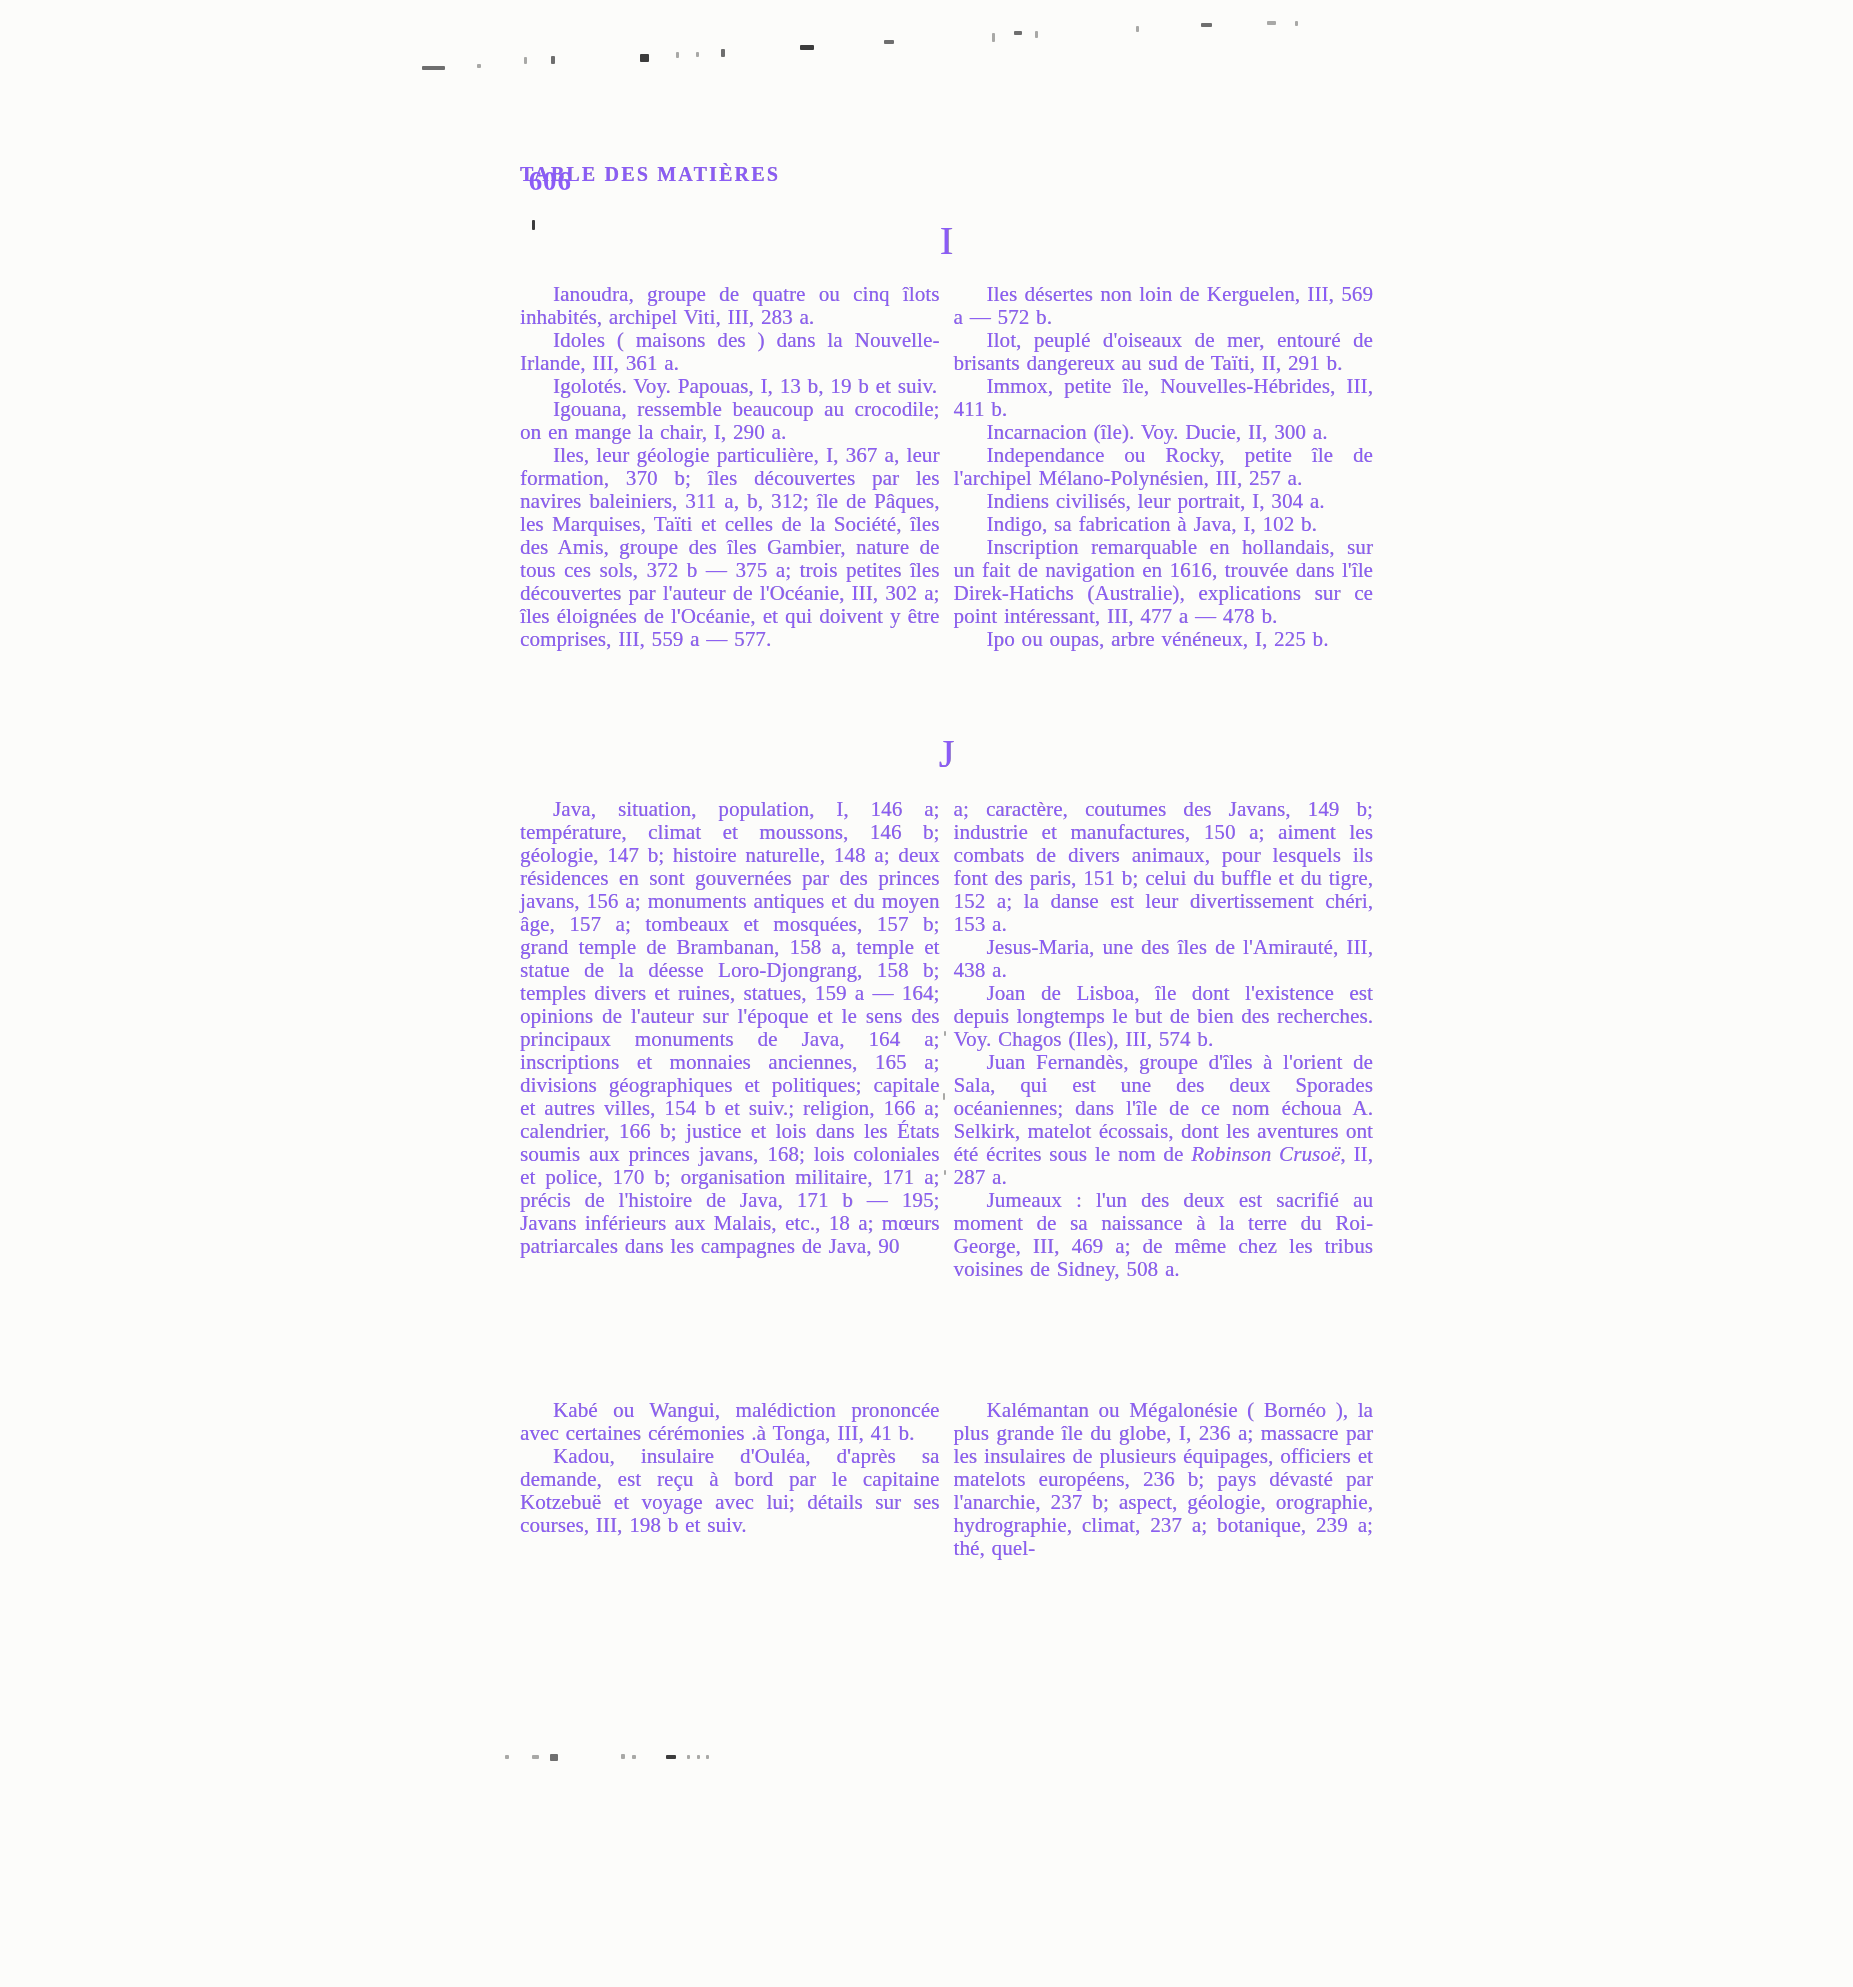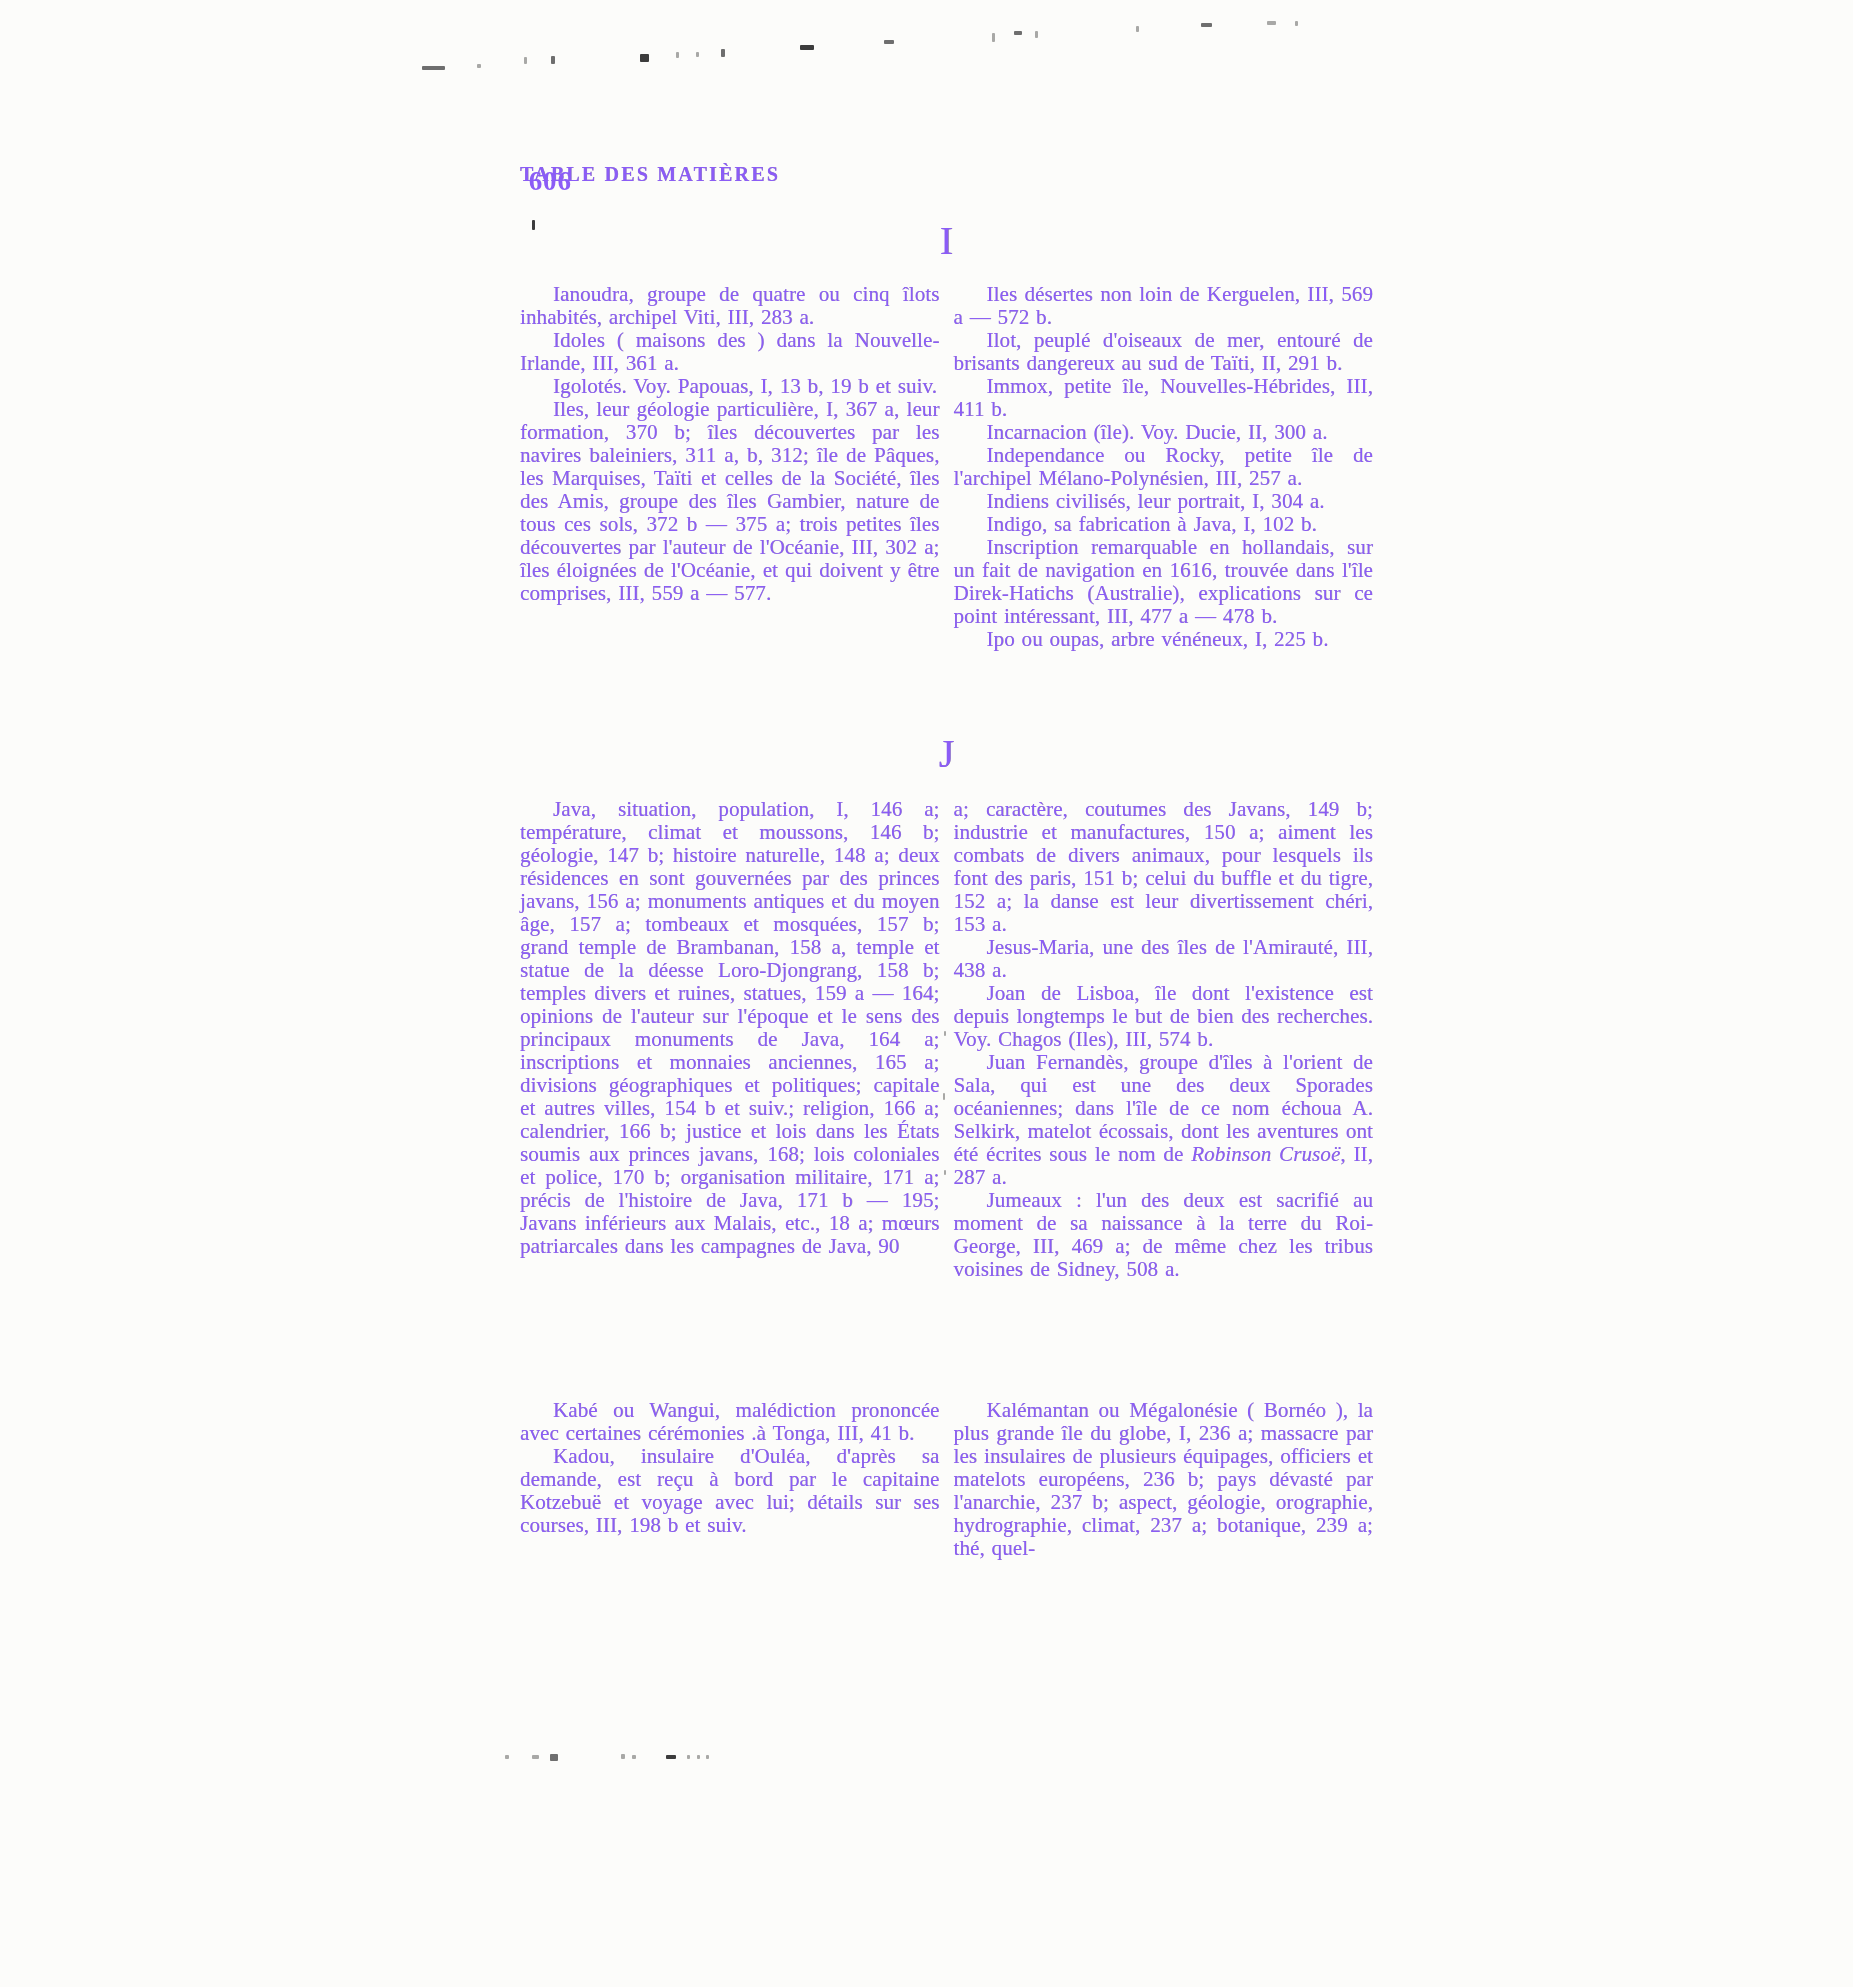--- a/index.html
+++ b/index.html
@@ -88,20 +88,21 @@
 
   <div class="section-heading" id="heading-0">I</div>
   <div class="section-heading" id="heading-1">J</div>
   <div class="section-heading" id="heading-2"></div>
 
   <div class="columns" id="cols-0">
     <div class="col">
         <p class="entry"><span>Ianoudra, groupe de quatre ou cinq îlots inhabités, archipel Viti, III, 283 a.</span></p>
         <p class="entry"><span>Idoles ( maisons des ) dans la Nouvelle-Irlande, III, 361 a.</span></p>
         <p class="entry"><span>Igolotés. Voy. Papouas, I, 13 b, 19 b et suiv.</span></p>
+        <p class="entry"><span>Igouana, ressemble beaucoup au crocodile; on en mange la chair, I, 290 a.</span></p>
         <p class="entry"><span>Iles, leur géologie particulière, I, 367 a, leur formation, 370 b; îles découvertes par les navires baleiniers, 311 a, b, 312; île de Pâques, les Marquises, Taïti et celles de la Société, îles des Amis, groupe des îles Gambier, nature de tous ces sols, 372 b — 375 a; trois petites îles découvertes par l'auteur de l'Océanie, III, 302 a; îles éloignées de l'Océanie, et qui doivent y être comprises, III, 559 a — 577.</span></p>
       </div>
     <div class="col">
         <p class="entry"><span>Iles désertes non loin de Kerguelen, III, 569 a — 572 b.</span></p>
         <p class="entry"><span>Ilot, peuplé d'oiseaux de mer, entouré de brisants dangereux au sud de Taïti, II, 291 b.</span></p>
         <p class="entry"><span>Immox, petite île, Nouvelles-Hébrides, III, 411 b.</span></p>
         <p class="entry"><span>Incarnacion (île). Voy. Ducie, II, 300 a.</span></p>
         <p class="entry"><span>Independance ou Rocky, petite île de l'archipel Mélano-Polynésien, III, 257 a.</span></p>
         <p class="entry"><span>Indiens civilisés, leur portrait, I, 304 a.</span></p>
         <p class="entry"><span>Indigo, sa fabrication à Java, I, 102 b.</span></p>

